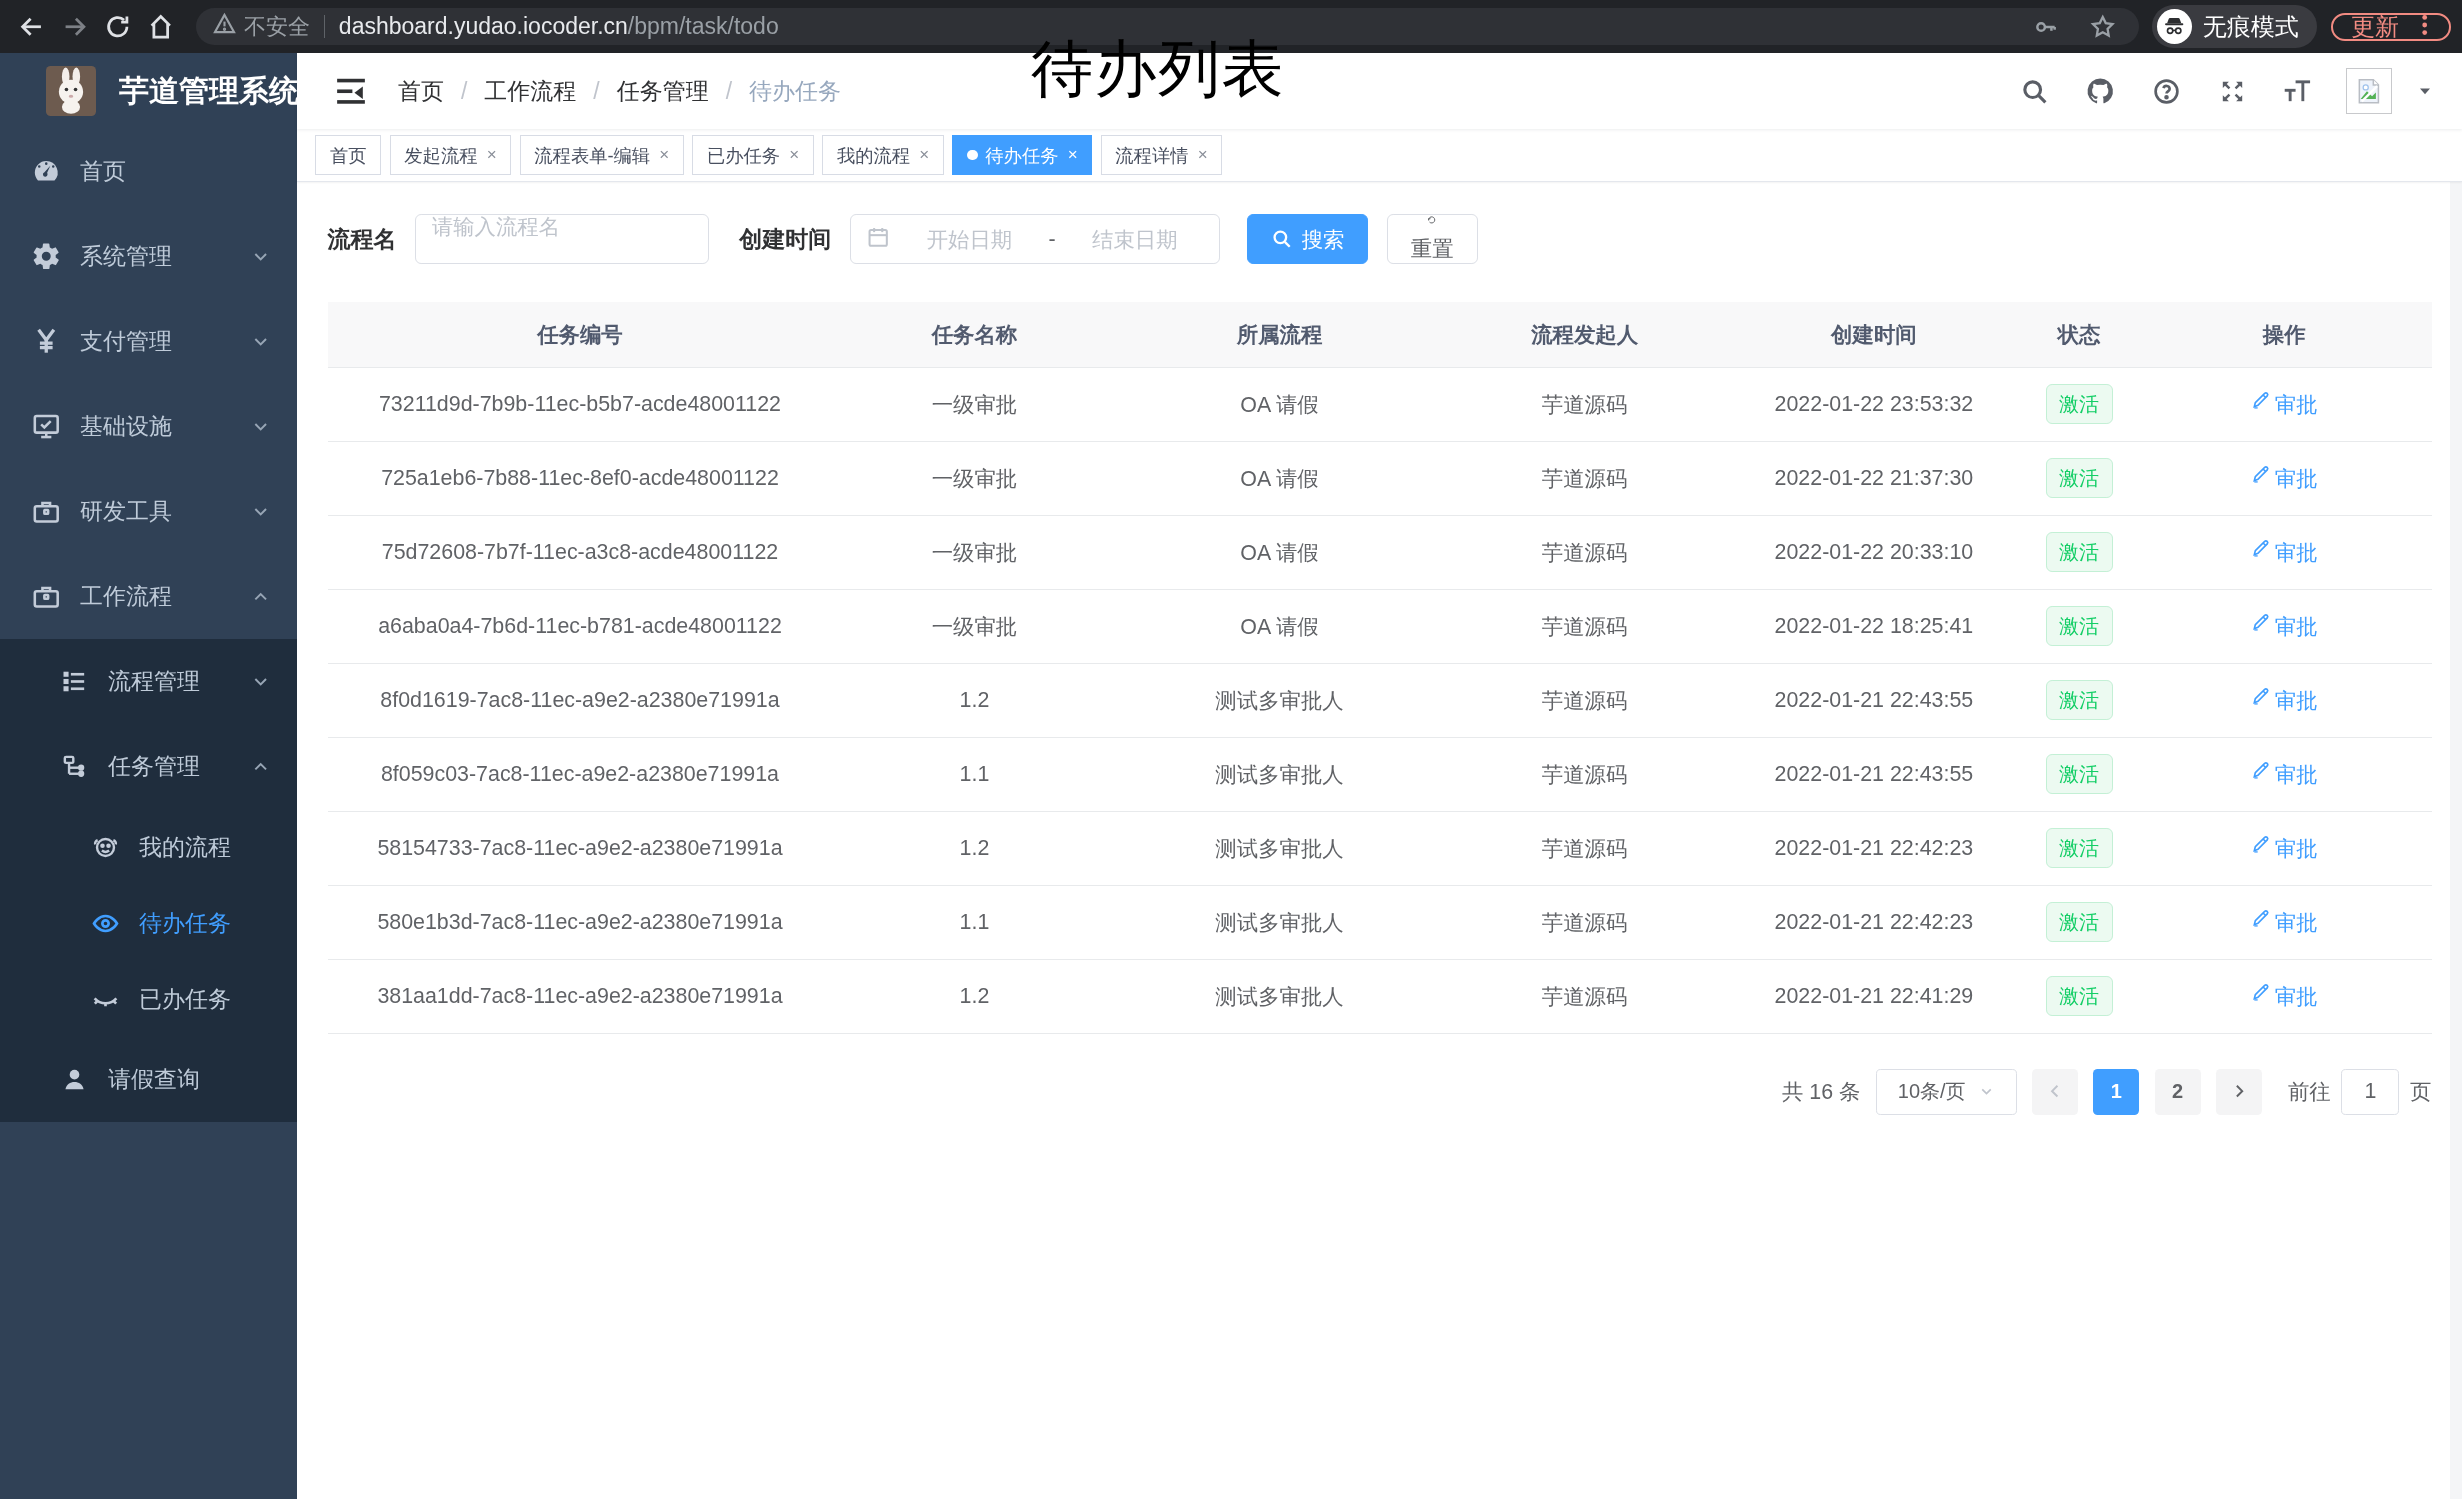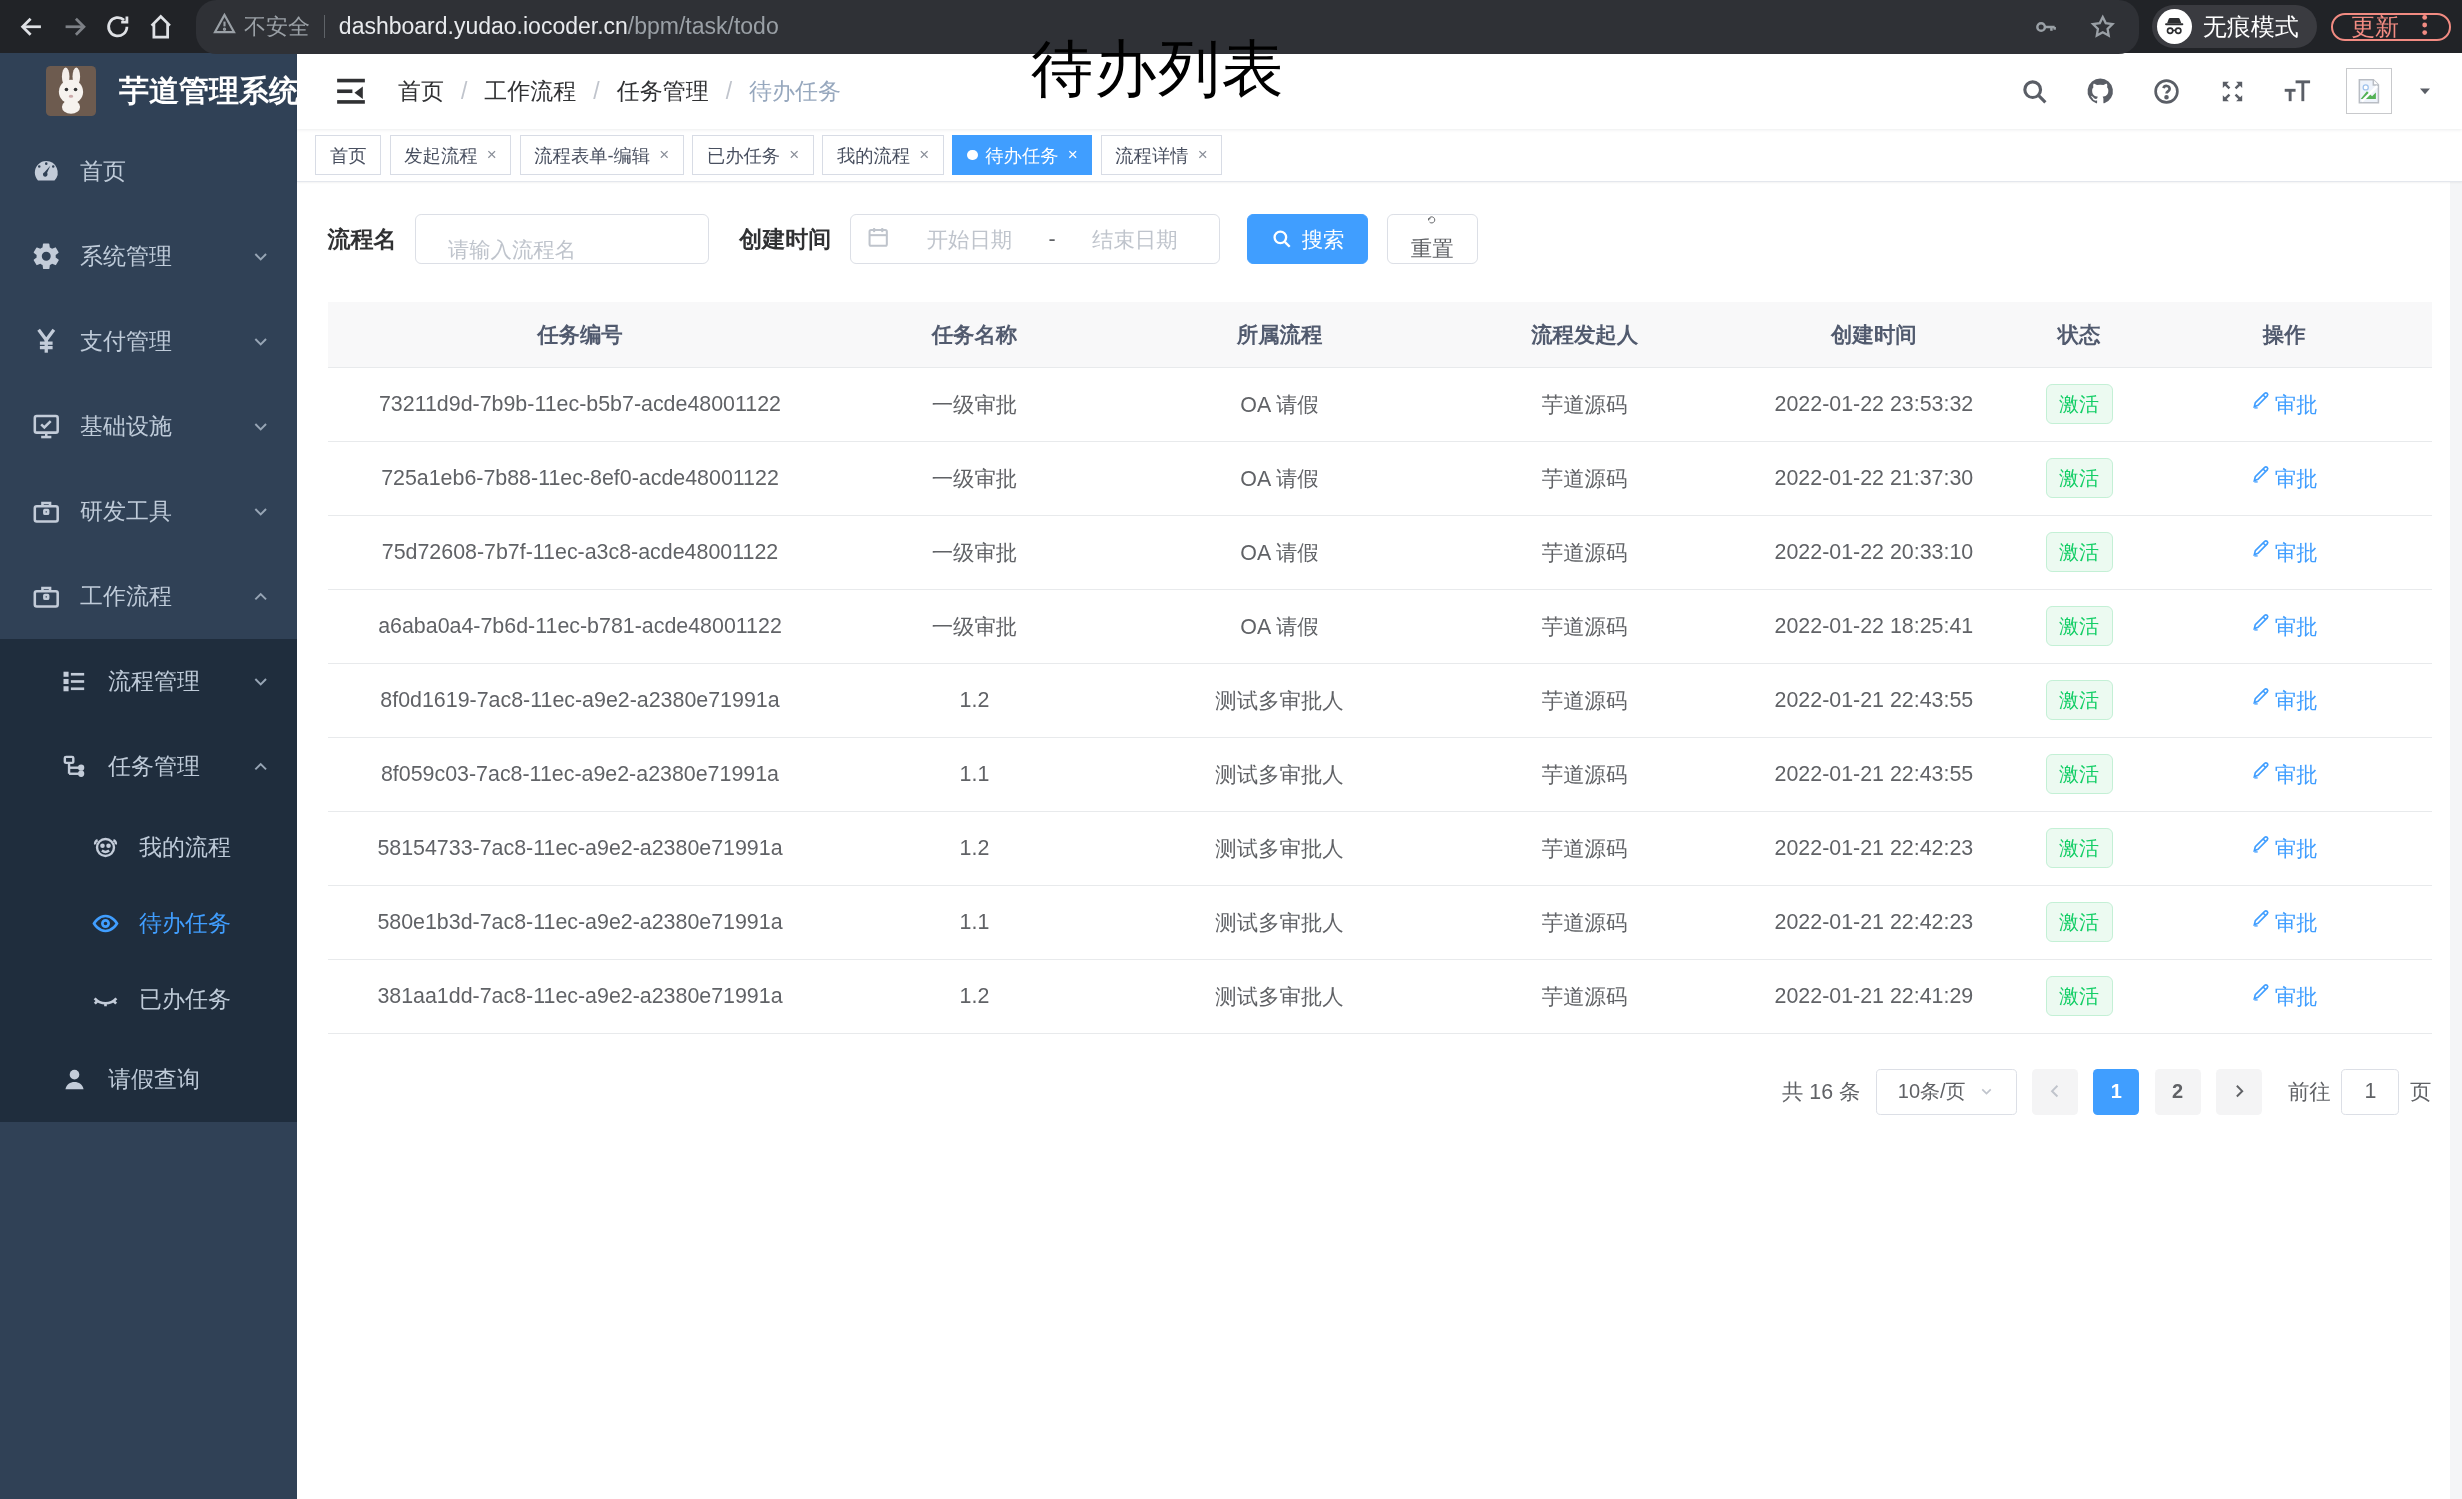--- a/index.html
+++ b/index.html
@@ -3,21 +3,21 @@
 <meta charset="utf-8">
 <style>
   * { box-sizing: border-box; margin: 0; padding: 0; }
   html,body { width:2462px; height:1500px; overflow:hidden; background:#fff;
     font-family:"Liberation Sans","DejaVu Sans",sans-serif; }
 
   
   .browser-bar { position:relative; height:53px; background:#212327; display:flex; align-items:center; padding:0 10.7px; z-index:5; }
   .nav-ic { width:43px; height:43px; display:flex; align-items:center; justify-content:center; color:#dfe1e5; flex:0 0 auto; }
   .nav-ic.dim { color:#7d8086; }
-  .omnibox { flex:1; height:54px; margin:0 13.7px; background:#2f3136; border-radius:20.6px; display:flex; align-items:center; padding:8px 17px; min-width:0; }
+  .omnibox { flex:1; height:37px; margin:0 13.7px; background:#2f3136; border-radius:20.6px; display:flex; align-items:center; padding:8px 17px; min-width:0; }
   .omni-sec { display:flex; align-items:center; gap:7.6px; color:#9aa0a6; font-size:22px; }
   .omni-div { width:1.5px; height:23px; background:#5f6368; margin:0 13.7px; }
   .omni-url { font-size:23px; color:#e8eaed; white-space:nowrap; overflow:hidden; flex:1; }
   .omni-url .path { color:#9aa0a6; }
   .omni-right { display:flex; align-items:center; gap:20px; color:#9aa0a6; }
   .incog-pill { display:flex; align-items:center; gap:10.7px; background:#3a3b40; border-radius:21.4px; height:43px; padding:0 18.3px 0 4.6px; flex:0 0 auto; }
   .incog-circle { width:35px; height:35px; border-radius:50%; background:#fff; display:flex; align-items:center; justify-content:center; }
   .incog-label { color:#ffffff; font-size:24px; }
   .update-pill { display:flex; align-items:center; gap:15.3px; border:2.3px solid #f28b82; color:#f28b82; border-radius:23px; height:28px; padding:0 13.7px 0 18.3px; margin-left:13.7px; flex:0 0 auto; }
   .update-label { font-size:24px; }
@@ -61,21 +61,21 @@
   .tag .dot { width:10.7px; height:10.7px; border-radius:50%; background:#fff; margin-right:7.6px; display:none; }
   .tag .close { margin-left:9.2px; font-size:17px; color:#8a8f99; }
   .tag.active { background:#409eff; border-color:#409eff; color:#fff; }
   .tag.active .dot { display:inline-block; }
   .tag.active .close { color:#fff; }
 
   
   .content { padding:32px 30.5px 0; }
   .filter-row { display:flex; align-items:center; margin-bottom:38px; }
   .f-label { font-size:23px; font-weight:bold; color:#303133; white-space:nowrap; }
-  .f-input { width:294px; height:50px; border:1.5px solid #dcdfe6; border-radius:6.1px; margin-left:18.3px; display:flex; align-items:flex-end; padding:0 32px; }
+  .f-input { width:294px; height:50px; border:1.5px solid #dcdfe6; border-radius:6.1px; margin-left:18.3px; display:flex; align-items:flex-start; padding:0 16px; }
   .f-input input { border:none; outline:none; width:100%; font-size:21.4px; color:#606266; font-family:inherit; }
   .f-input input::placeholder { color:#bfc4cc; }
   .date-range { width:370px; height:50px; border:1.5px solid #dcdfe6; border-radius:6.1px; margin-left:18.3px; display:flex; align-items:center; padding:0 15.3px; gap:10.7px; }
   .date-range .ph { color:#bfc4cc; font-size:21.4px; flex:1; text-align:center; white-space:nowrap; }
   .date-range .sep { color:#606266; font-size:21.4px; }
   .btn { height:50px; border-radius:6.1px; display:flex; align-items:center; justify-content:center; gap:9.2px; font-size:21.4px; cursor:pointer; padding:0 23px; white-space:nowrap; }
   .btn-primary { background:#409eff; color:#fff; border:1.5px solid #409eff; margin-left:27.5px; }
   .btn-plain { background:#fff; color:#606266; border:1.5px solid #dcdfe6; margin-left:18.3px;flex-direction:column; }
   .f-label.second { margin-left:30.5px; }
 

